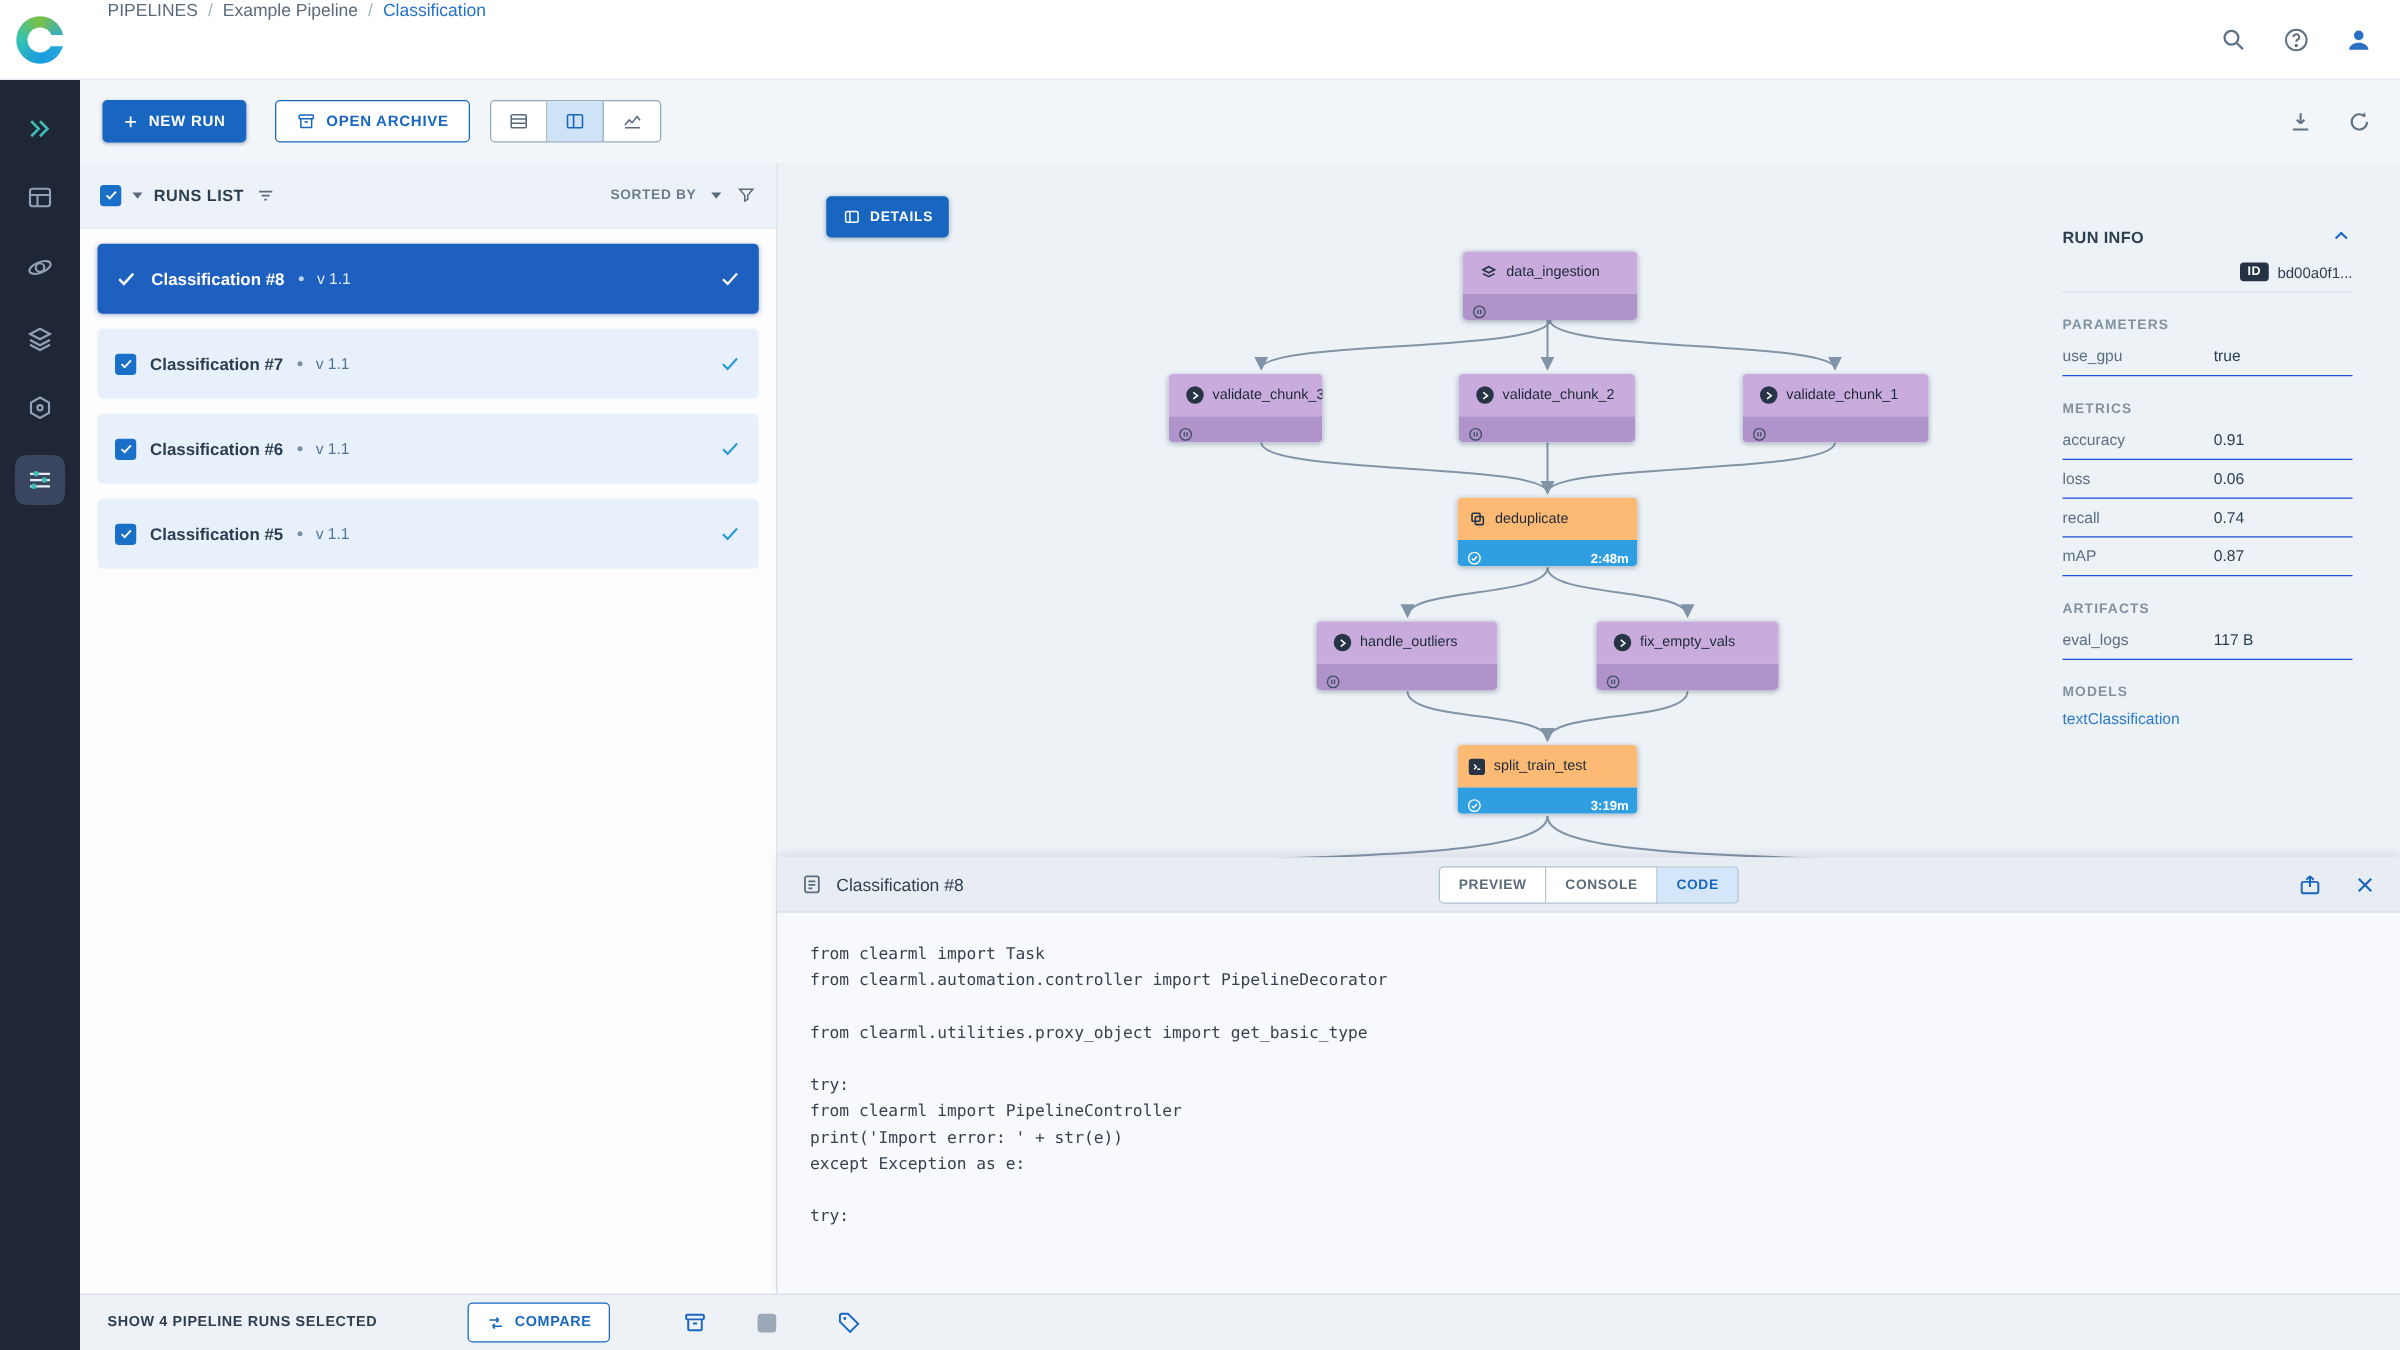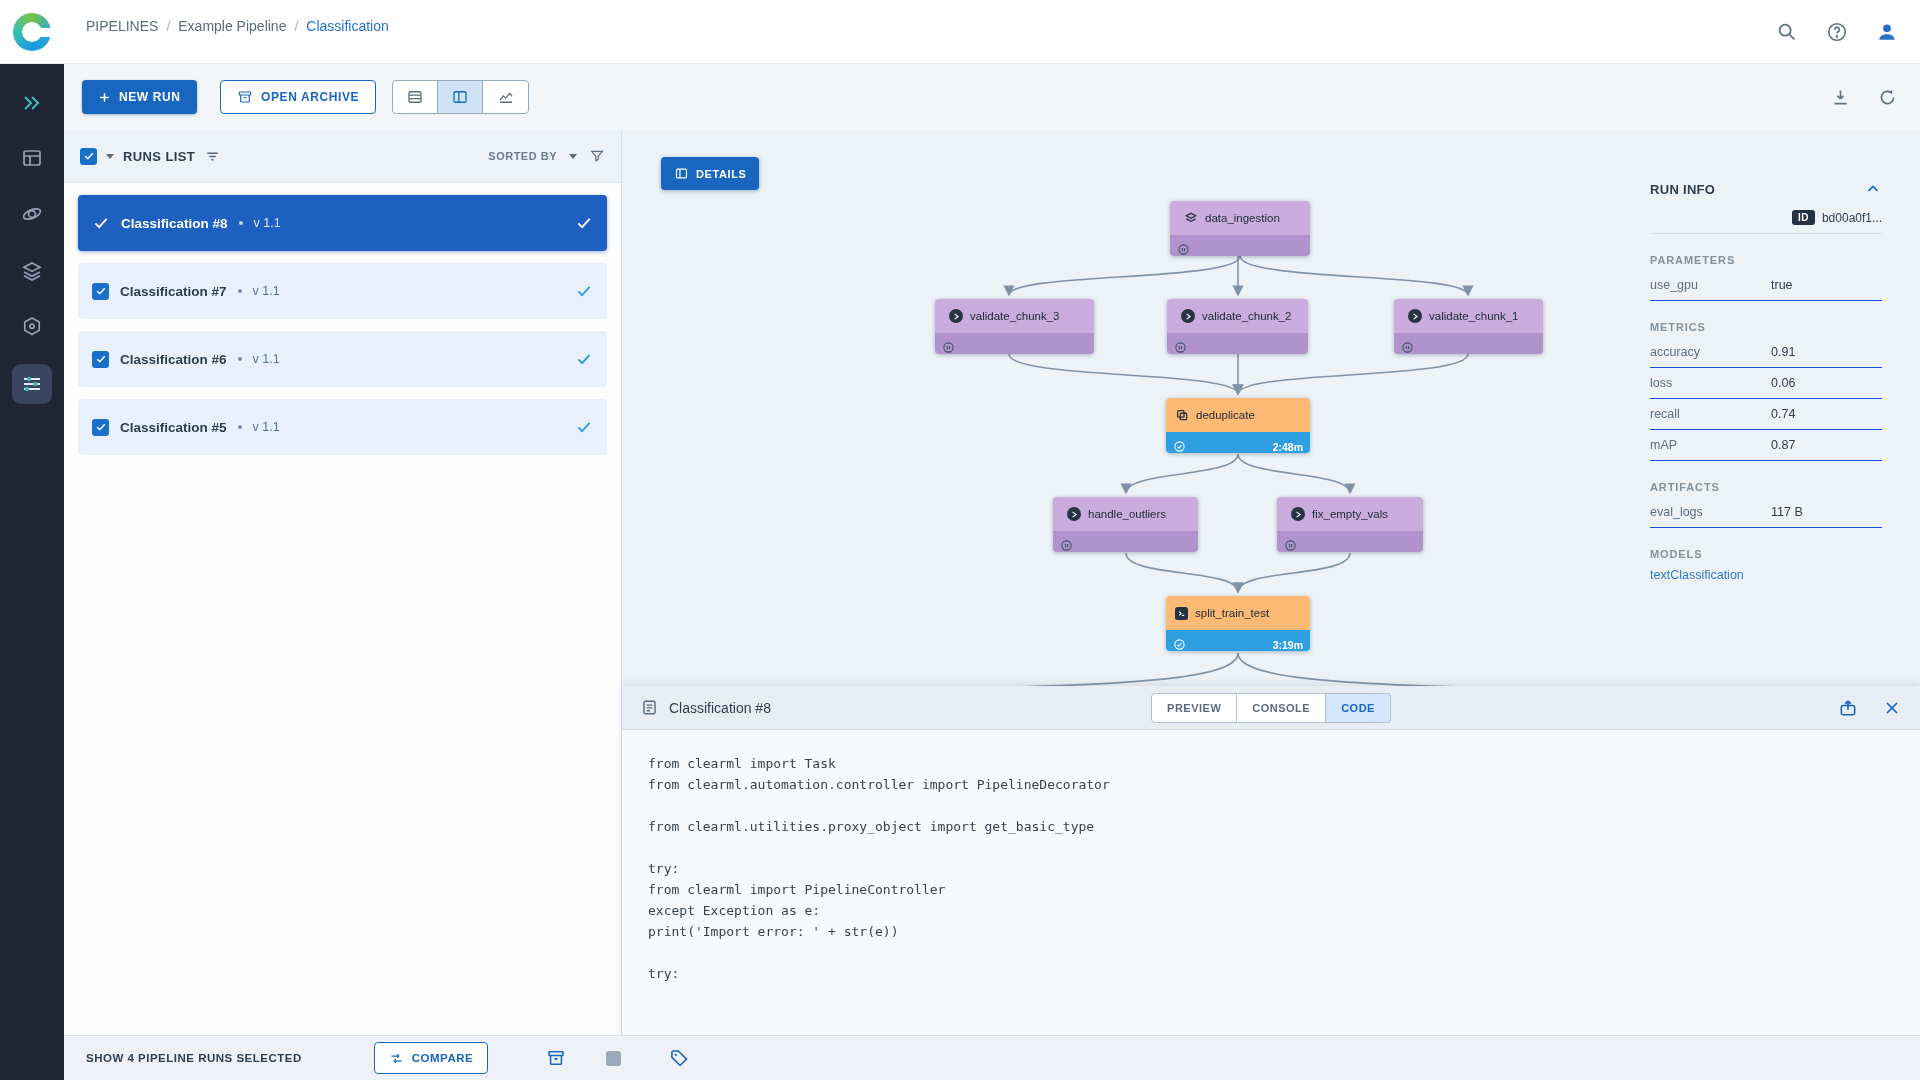--- a/index.html
+++ b/index.html
@@ -6,21 +6,21 @@
   html,body { width:1920px; height:1080px; overflow:hidden; }
   body { font-family:"Liberation Sans",sans-serif; background:#f3f6f9; position:relative; color:#2c3e50; }
   svg { display:block; }
 
   
   .topbar { position:absolute; left:0; top:0; width:1920px; height:64px; background:#fff; border-bottom:1px solid #e4e9ef; z-index:40; display:flex; align-items:center; }
   .logo { position:absolute; left:13px; top:13px; width:38px; height:38px; border-radius:50%;
           background:conic-gradient(from 180deg,#1b9be0,#35c2b1,#7bc143,#2aa9d8,#1b9be0); }
   .logo::before { content:""; position:absolute; inset:9px; background:#fff; border-radius:50%; }
   .logo::after { content:""; position:absolute; right:-3px; top:15px; width:13px; height:9px; background:#fff; }
-  .breadcrumb { position:absolute; left:86px; top:0; height:52px; display:flex; align-items:center; gap:8px; font-size:14px; }
+  .breadcrumb { position:absolute; left:86px; top:0; height:52px; display:flex; align-items:flex-start; gap:8px; font-size:14px; }
   .crumb { color:#5a6b7c; }
   .crumb.sep { color:#a6b2bf; }
   .crumb.current { color:#2573c8; }
   .topbar-right { position:absolute; right:22px; top:0; height:64px; display:flex; align-items:center; gap:28px; }
   .tb-icon { width:22px; height:22px; color:#5f7184; cursor:pointer; }
   .tb-icon.avatar { color:#2b6fc2; }
 
   
   .sidenav { position:absolute; left:0; top:64px; bottom:0; width:64px; background:#1f2736; z-index:35; }
   .nav-item { position:absolute; left:20px; width:24px; height:24px; color:#93a1b8; cursor:pointer; }
@@ -373,21 +373,21 @@
     <div class="node-foot">
       <span class="nfi">
         <svg viewBox="0 0 24 24" fill="none" stroke="currentColor" stroke-width="2">
             <circle cx="12" cy="12" r="8.5"></circle>
             <path d="M10 9v6M14 9v6"></path>
           </svg>
       </span>
     </div>
   </div>
 
-  <div class="node purple" style="left:313px;top:169px;width:159px">
+  <div class="node purple" style="left:313px;top:169px;width:123px">
     <div class="node-head">
       <span class="ci">
         <svg viewBox="0 0 24 24" fill="none" stroke="currentColor" stroke-width="3.2">
             <path d="M7 5l9 7-9 7"></path>
           </svg>
       </span>
       <span>validate_chunk_3</span>
     </div>
     <div class="node-foot">
       <span class="nfi">
@@ -594,22 +594,22 @@
     </div>
   </div>
   <div class="code-body">
     <div class="code-line">from clearml import Task</div>
     <div class="code-line">from clearml.automation.controller import PipelineDecorator</div>
     <div class="code-line"></div>
     <div class="code-line">from clearml.utilities.proxy_object import get_basic_type</div>
     <div class="code-line"></div>
     <div class="code-line">try:</div>
     <div class="code-line">from clearml import PipelineController</div>
+    <div class="code-line">print('Import error: ' + str(e))</div>
     <div class="code-line">except Exception as e:</div>
-    <div class="code-line">print('Import error: ' + str(e))</div>
     <div class="code-line"></div>
     <div class="code-line">try:</div>
   </div>
 </section>
 
 <footer class="footerbar">
   <span class="sel-label">SHOW 4 PIPELINE RUNS SELECTED</span>
   <button class="compare-btn">
     <svg width="15" height="15" viewBox="0 0 24 24" fill="none" stroke="currentColor" stroke-width="2">
         <path d="M4 8h12M16 8l-3-3M16 8l-3 3M20 16H8M8 16l3-3M8 16l3 3"></path>

